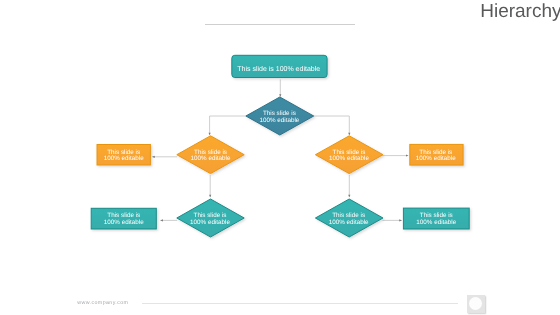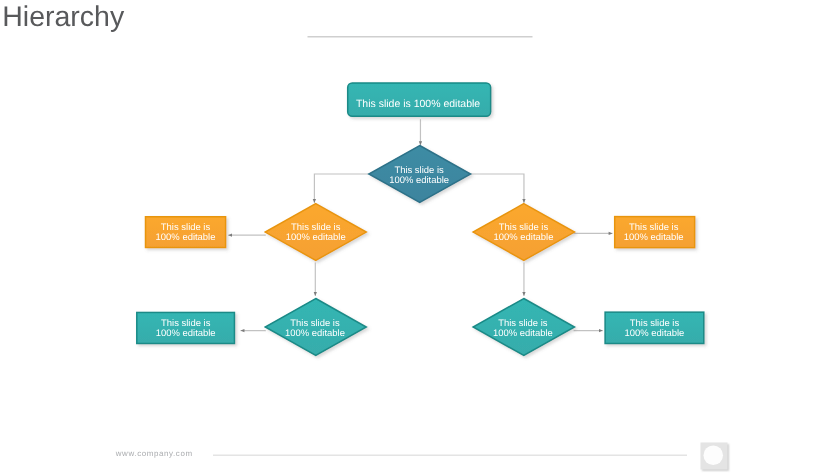--- a/index.html
+++ b/index.html
@@ -1,18 +1,18 @@
 <!DOCTYPE html>
 <html><head>
 <meta charset="utf-8">
 <style>
   html,body{margin:0;padding:0;}
   body{width:560px;height:315px;background:#ffffff;font-family:"Liberation Sans",sans-serif;overflow:hidden;-webkit-font-smoothing:antialiased;text-rendering:geometricPrecision;}
   #slide{position:relative;width:560px;height:315px;background:#fff;}
-  #title{position:absolute;left:1.5px;top:0.5px;width:560px;text-align:left;font-size:19px;color:#58595b;}
+  #title{position:absolute;left:1.5px;top:0.5px;width:560px;text-align:right;font-size:19px;color:#58595b;}
   #title-rule{position:absolute;left:205px;top:24.2px;width:150px;height:1px;background:#cfcfcf;}
   #footer-url{position:absolute;left:77.2px;top:300.4px;font-size:5.3px;color:#a9abae;letter-spacing:.4px;}
   #footer-rule{position:absolute;left:142.3px;top:302.6px;width:315.6px;height:1px;background:#e4e4e4;}
   #logo{position:absolute;left:466.8px;top:294.8px;width:17.8px;height:17.8px;background:#e4e4e4;box-shadow:0.8px 0.8px 1.2px rgba(120,120,120,0.35);}
   #logo .dot{position:absolute;left:2.2px;top:2.2px;width:13.4px;height:13.4px;border-radius:50%;background:#fdfdfd;}
   #diagram{position:absolute;left:0;top:0;width:560px;height:315px;}
   .nodetext{font-family:"Liberation Sans",sans-serif;fill:#ffffff;font-size:6.3px;text-anchor:middle;}
   .nodetext.big{font-size:7px;}
 </style>
 </head>

